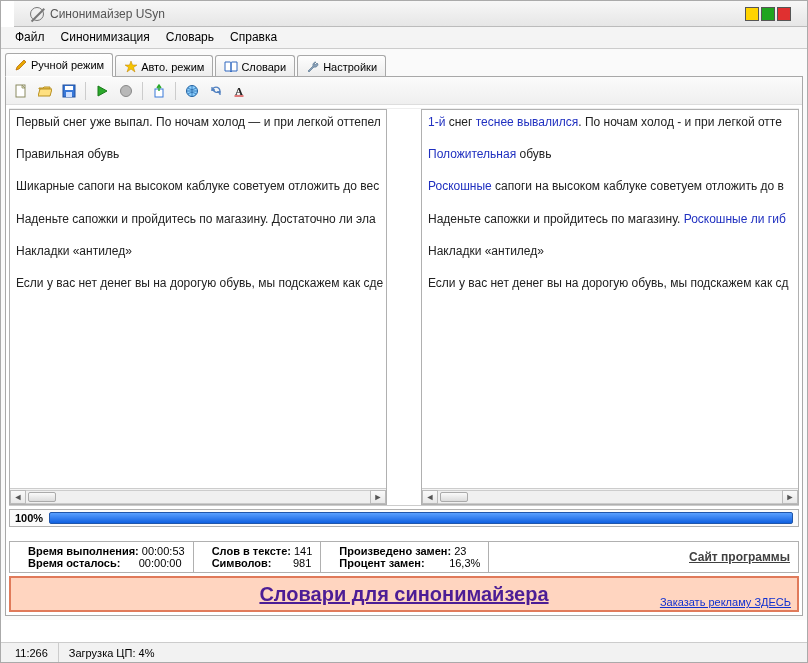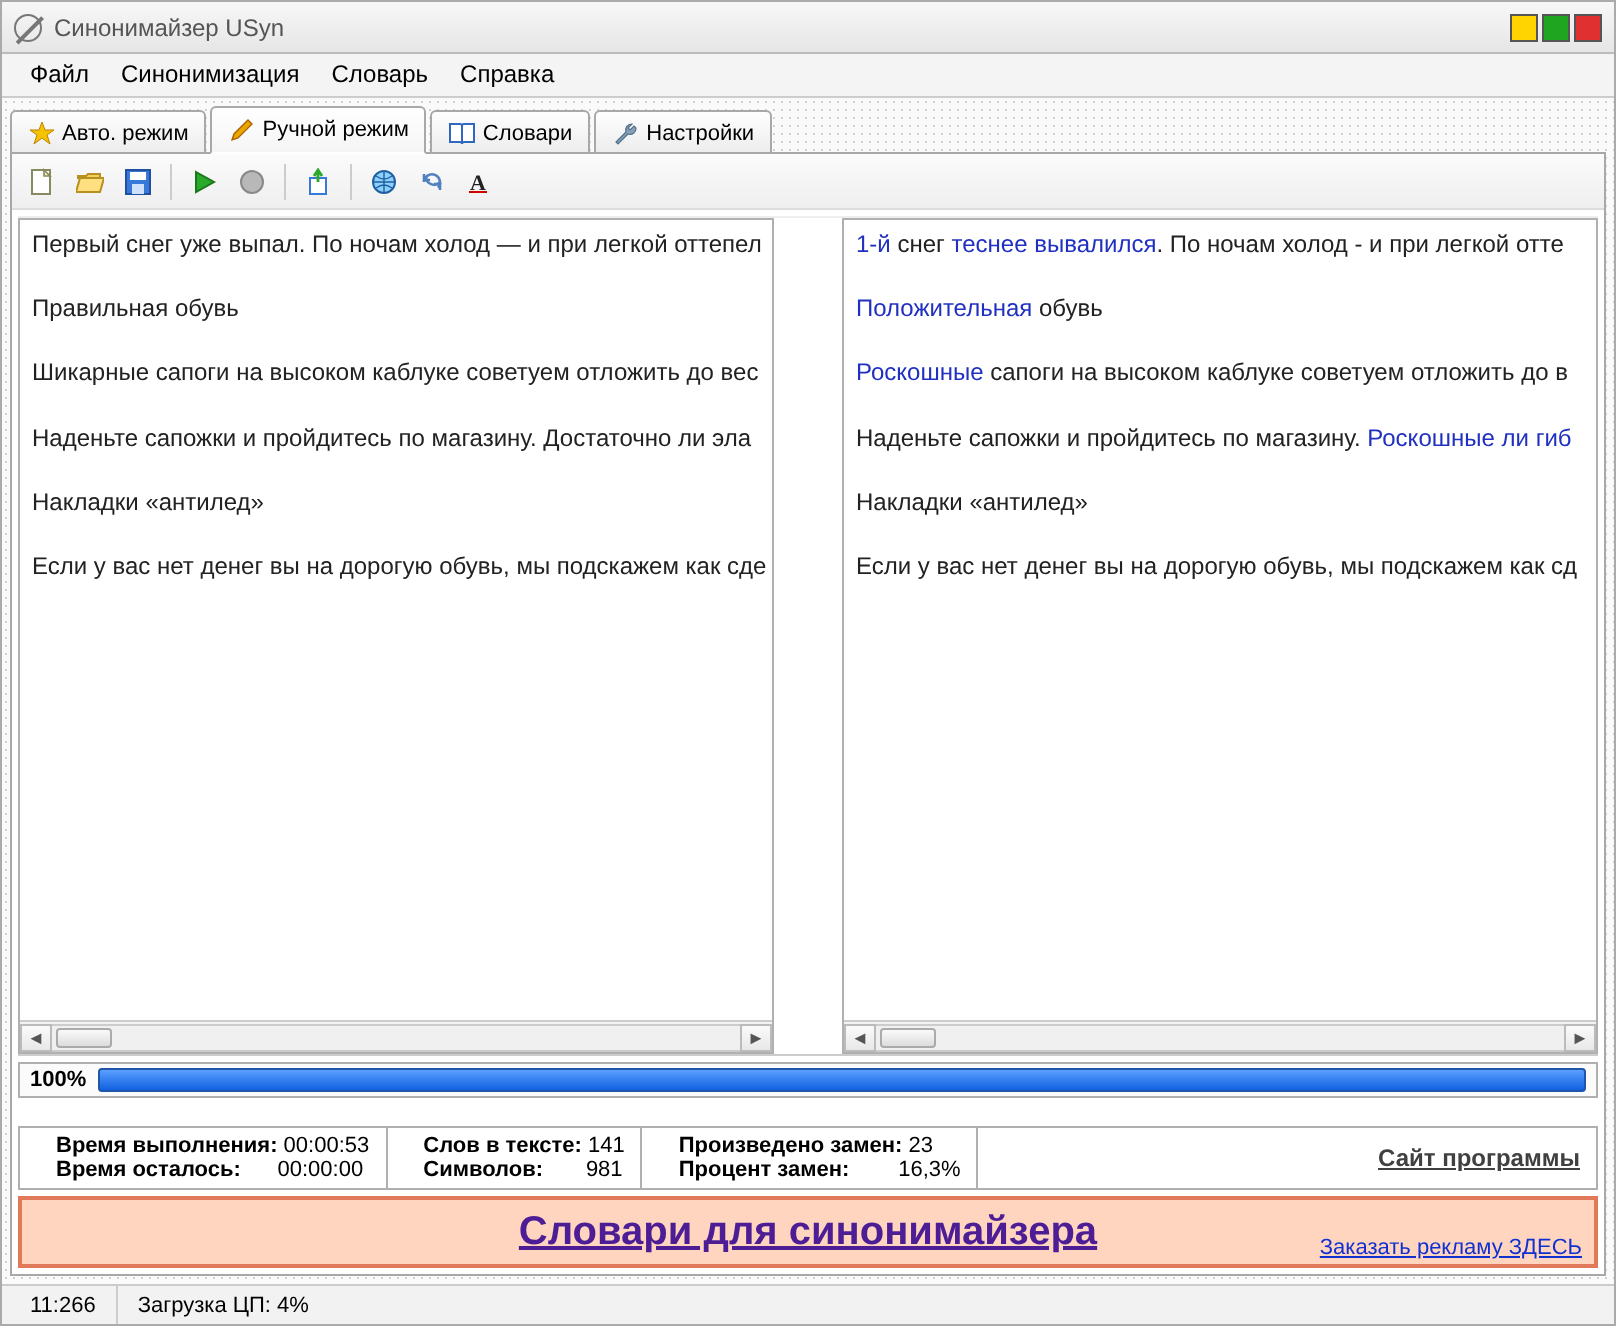--- a/index.html
+++ b/index.html
@@ -11,21 +11,22 @@
     width: 808px; height: 663px;
     overflow: hidden;
     border: 1px solid #aaa;
     display: flex; flex-direction: column;
   }
   .titlebar {
     height: 26px;
     background: linear-gradient(#f7f7f7, #e6e6e6);
     border-bottom: 1px solid #bbb;
     display: flex; align-items: center;
-    padding: 0 6px;
+    padding: 0 16px;
+    margin-left: 13px;
   }
   .titlebar .app-icon {
     width: 14px; height: 14px; border: 1.5px solid #777; border-radius: 50%;
     position: relative; margin-right: 6px;
   }
   .titlebar .app-icon::after {
     content: ""; position: absolute; left: 6px; top: -2px; width: 1.5px; height: 18px;
     background: #777; transform: rotate(45deg);
   }
   .titlebar .title { color: #555; font-size: 12px; }
@@ -197,20 +198,21 @@
     color: #1030d0; text-decoration: underline; font-size: 11px;
   }
 
   .statusbar {
     height: 20px;
     border-top: 1px solid #ccc;
     background: #f2f2f2;
     display: flex; align-items: center;
     font-size: 11px;
     padding: 0 4px;
+    margin-top: 22px;
   }
   .statusbar .seg { padding: 0 10px; border-right: 1px solid #ccc; height: 100%; display:flex; align-items:center; }
   .statusbar .seg:last-child { border-right: none; }
 
   svg { display: block; }
 </style>
 </head>
 <body>
 
 <div class="titlebar">
@@ -225,35 +227,35 @@
 <div class="menubar">
   <span class="menu-item">Файл</span>
   <span class="menu-item">Синонимизация</span>
   <span class="menu-item">Словарь</span>
   <span class="menu-item">Справка</span>
 </div>
 
 <div class="dotted-surface">
 
   <div class="tabs-row">
+    <div class="tab active">
+      <span class="ti">
+        <svg width="12" height="12" viewBox="0 0 12 12">
+            <path d="M1 11l1-3 7-7 2 2-7 7-3 1z" fill="#e8a800" stroke="#b06000" stroke-width="0.7"></path>
+          </svg>
+      </span>
+      <span>Ручной режим</span>
+    </div>
     <div class="tab">
       <span class="ti">
         <svg width="12" height="12" viewBox="0 0 12 12">
             <path d="M6 0l1.5 4H12L8.5 6.5 10 11 6 8 2 11l1.5-4.5L0 4h4.5z" fill="#f5c400" stroke="#c08000" stroke-width="0.5"></path>
           </svg>
       </span>
       <span>Авто. режим</span>
-    </div>
-    <div class="tab active">
-      <span class="ti">
-        <svg width="12" height="12" viewBox="0 0 12 12">
-            <path d="M1 11l1-3 7-7 2 2-7 7-3 1z" fill="#e8a800" stroke="#b06000" stroke-width="0.7"></path>
-          </svg>
-      </span>
-      <span>Ручной режим</span>
     </div>
     <div class="tab">
       <span class="ti">
         <svg width="14" height="12" viewBox="0 0 14 12">
             <path d="M1 1h5c.5 0 1 .5 1 1v9c0-.5-.5-1-1-1H1zM13 1H8c-.5 0-1 .5-1 1v9c0-.5.5-1 1-1h5z" fill="#fff" stroke="#3068c0" stroke-width="1"></path>
           </svg>
       </span>
       <span>Словари</span>
     </div>
     <div class="tab">

